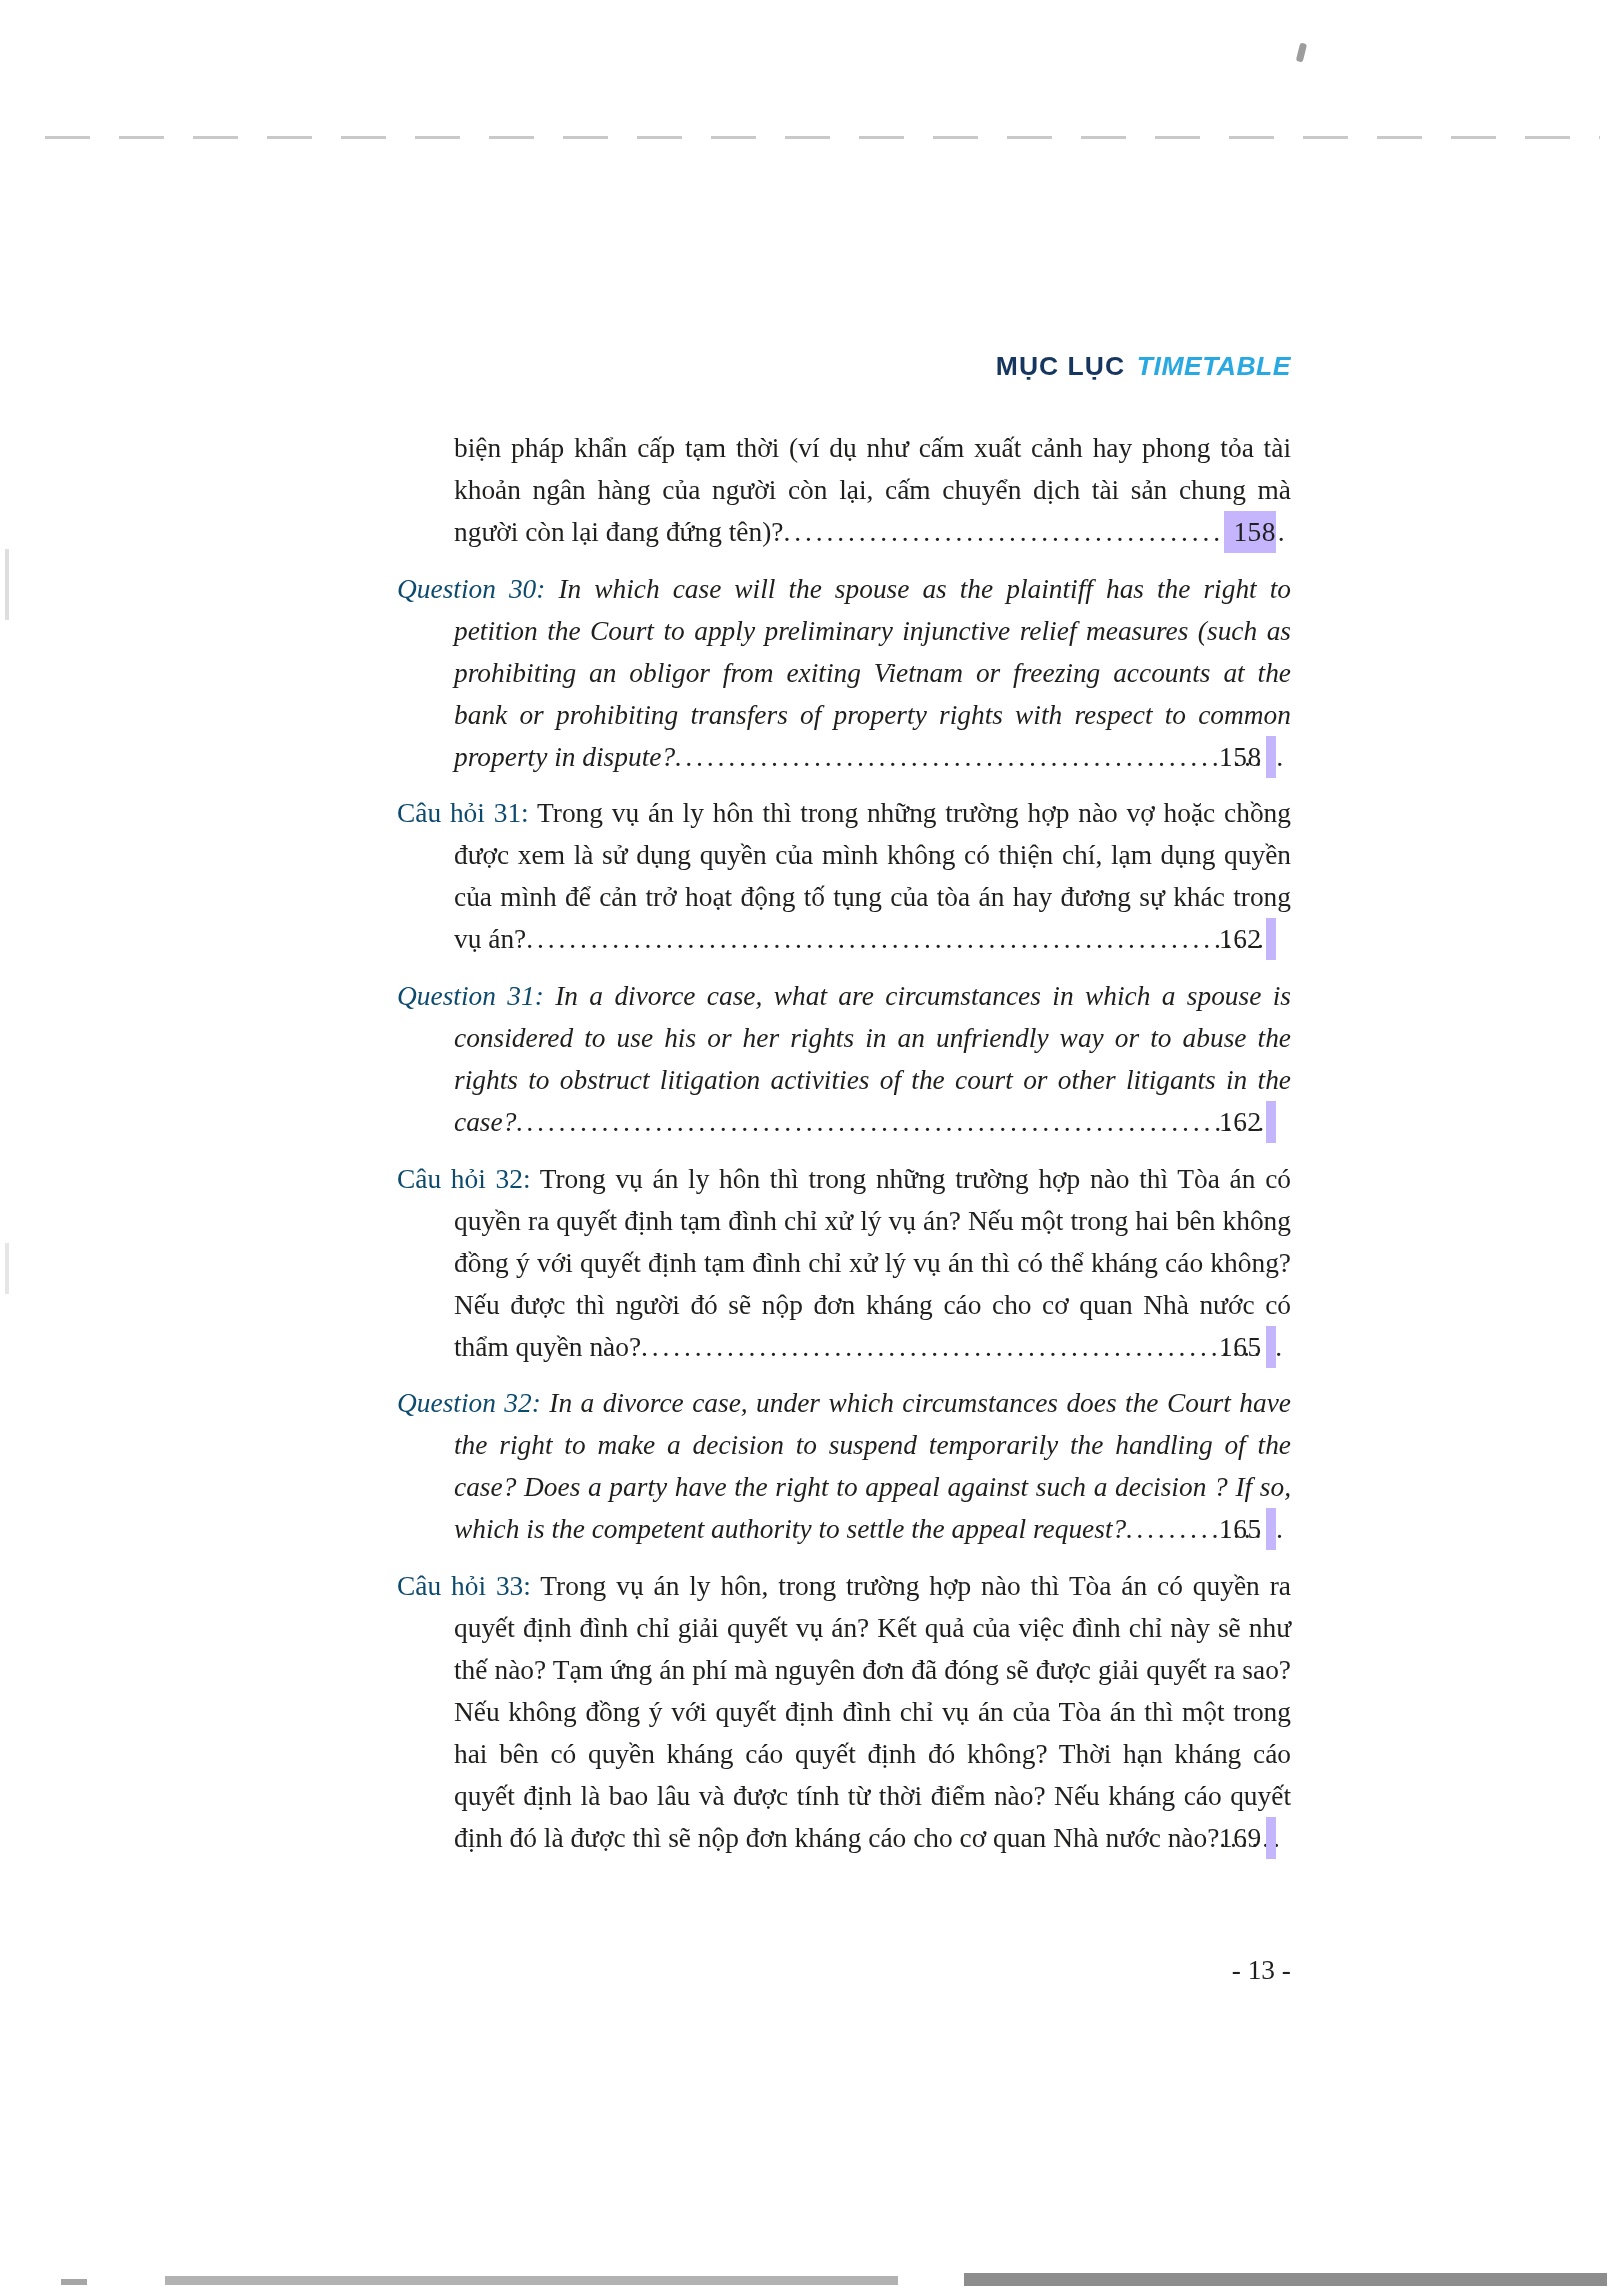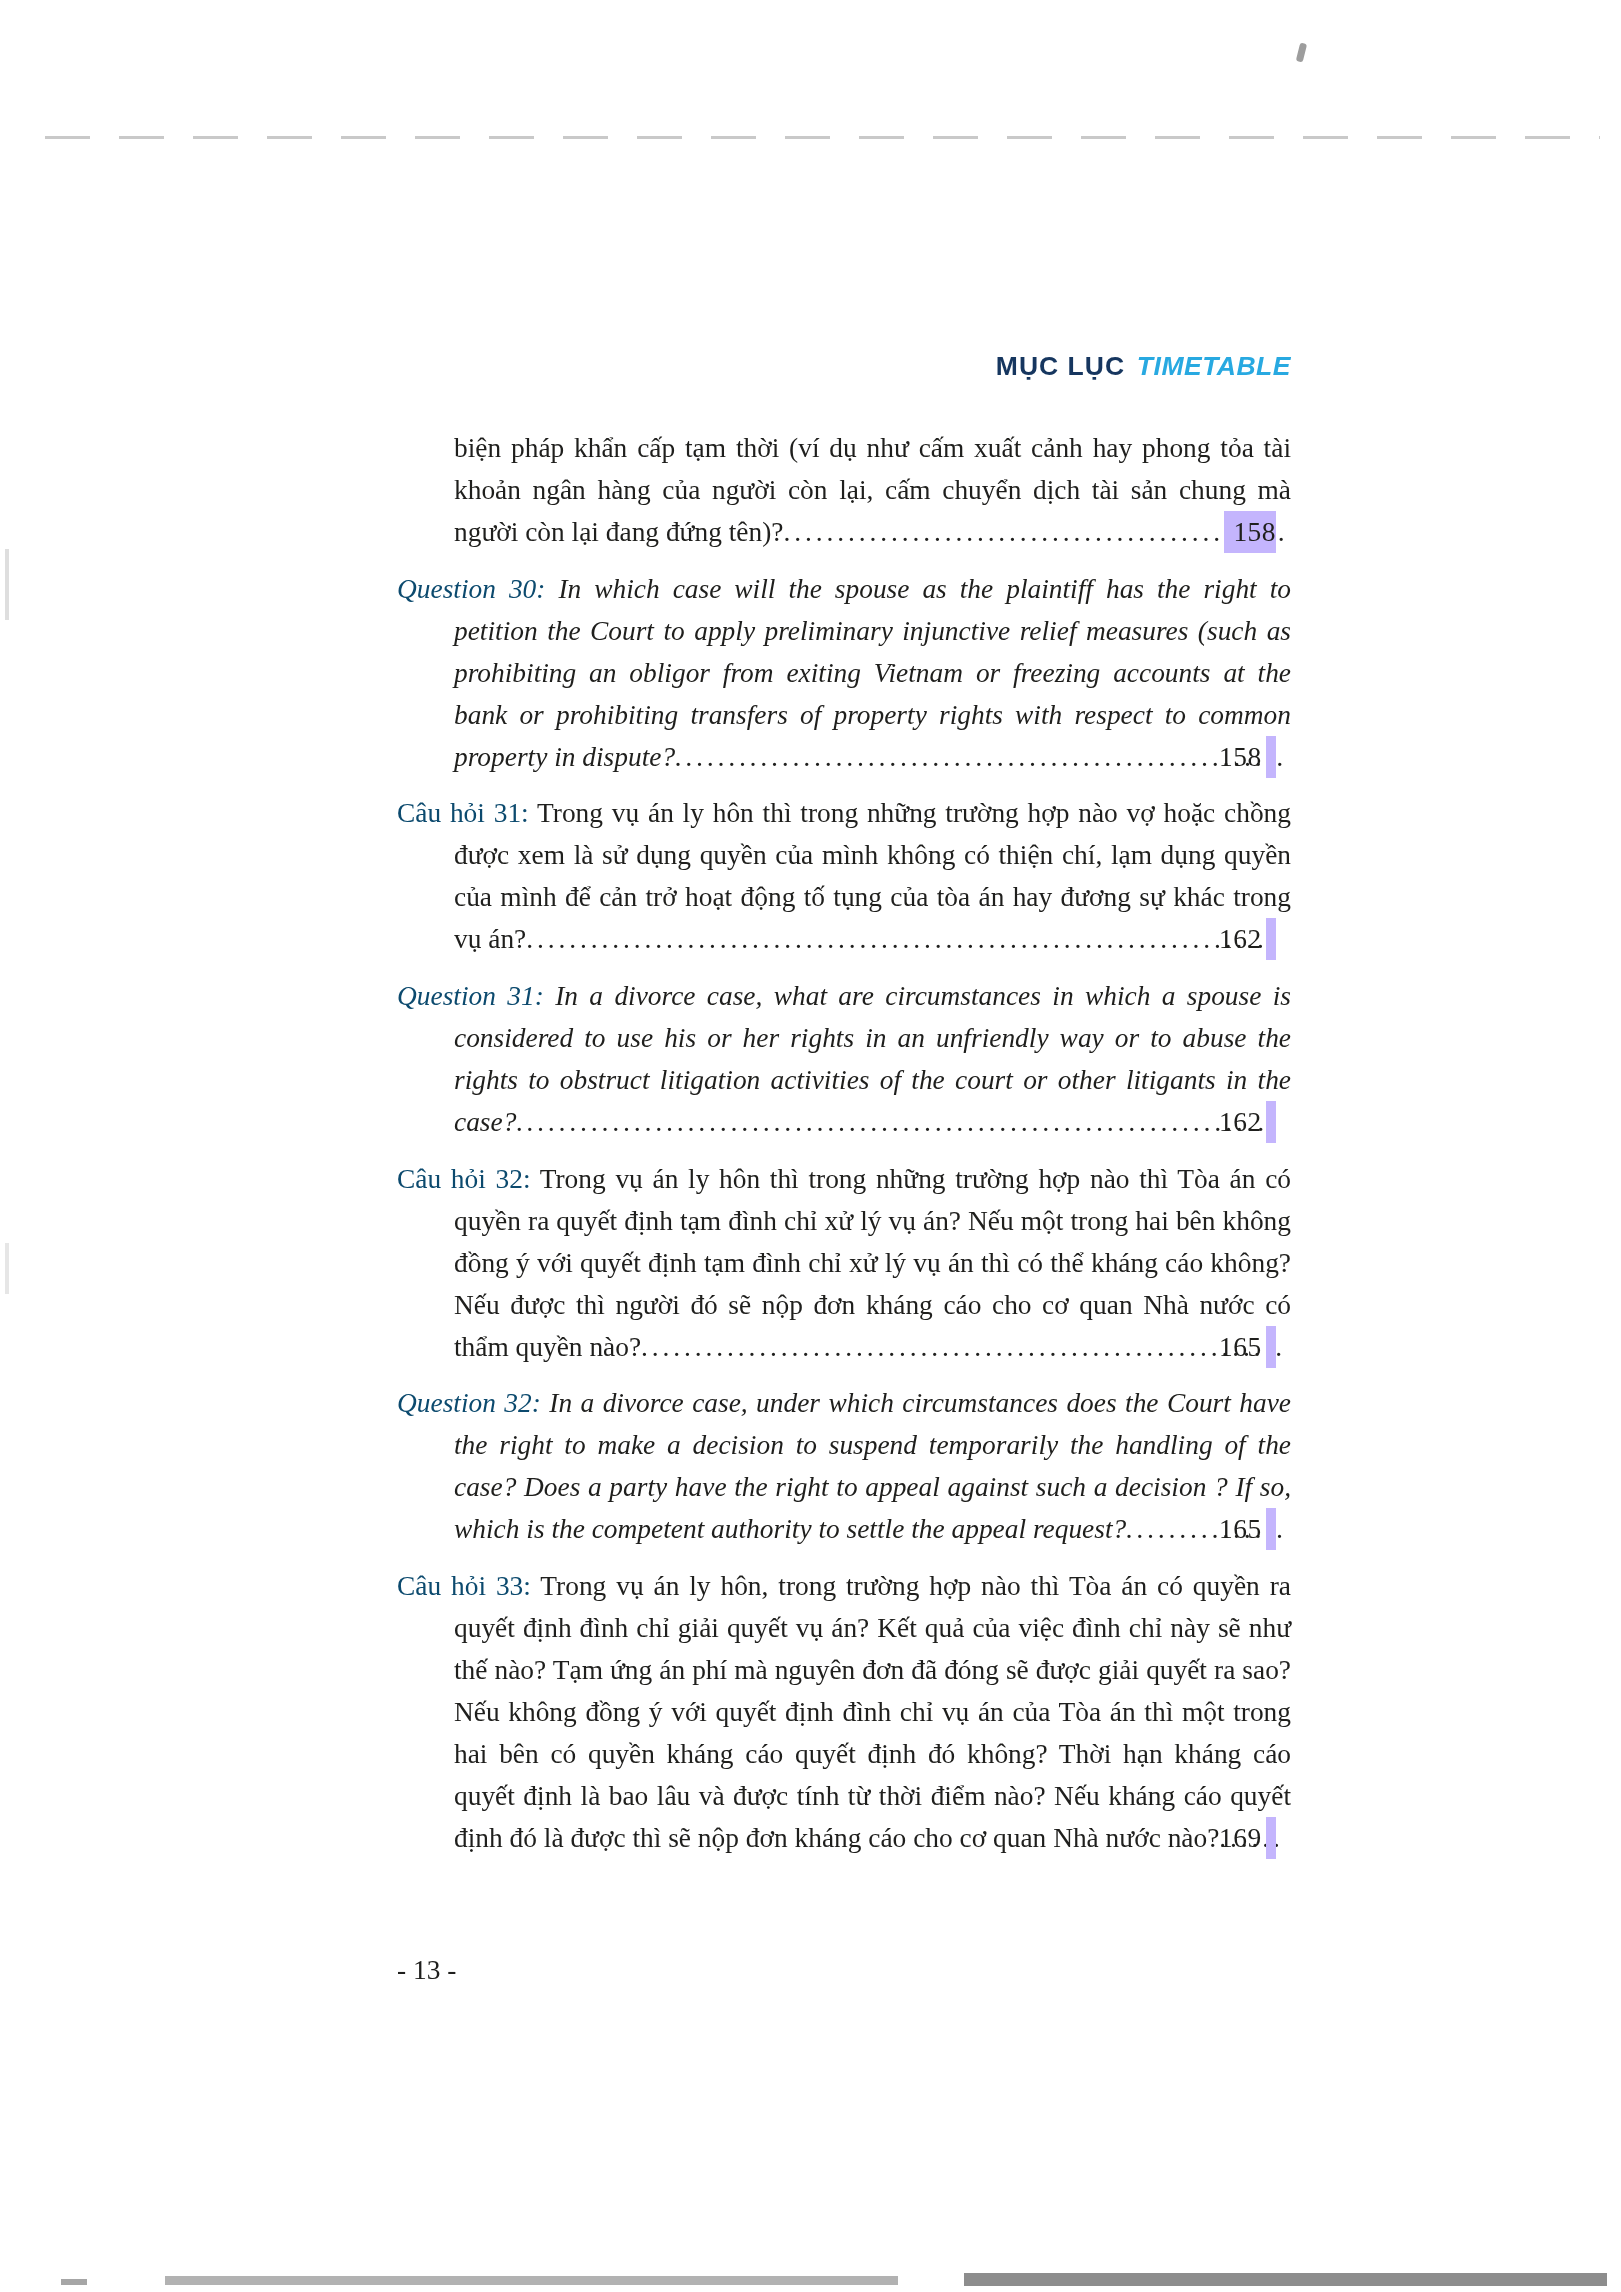--- a/index.html
+++ b/index.html
@@ -52,21 +52,21 @@
   .leader { letter-spacing: 3.9px; }
   .pagenum {
     position: absolute; right: 15px; bottom: 0;
     background: #c4b5fd; padding-left: 9.8px;
     font-style: normal; letter-spacing: 0.5px; white-space: nowrap;
   }
 
   
   .footer {
     position: absolute; left: 397px; top: 1955px; width: 894px;
-    text-align: left; font-size: 27.4px;
+    text-align: right; font-size: 27.4px;
   }
 </style>
 </head>
 <body>
 
 <div class="page">
 
   <div class="scan-dash"></div>
   <div class="mark-tr"></div>
   <div class="mark-left1"></div>

